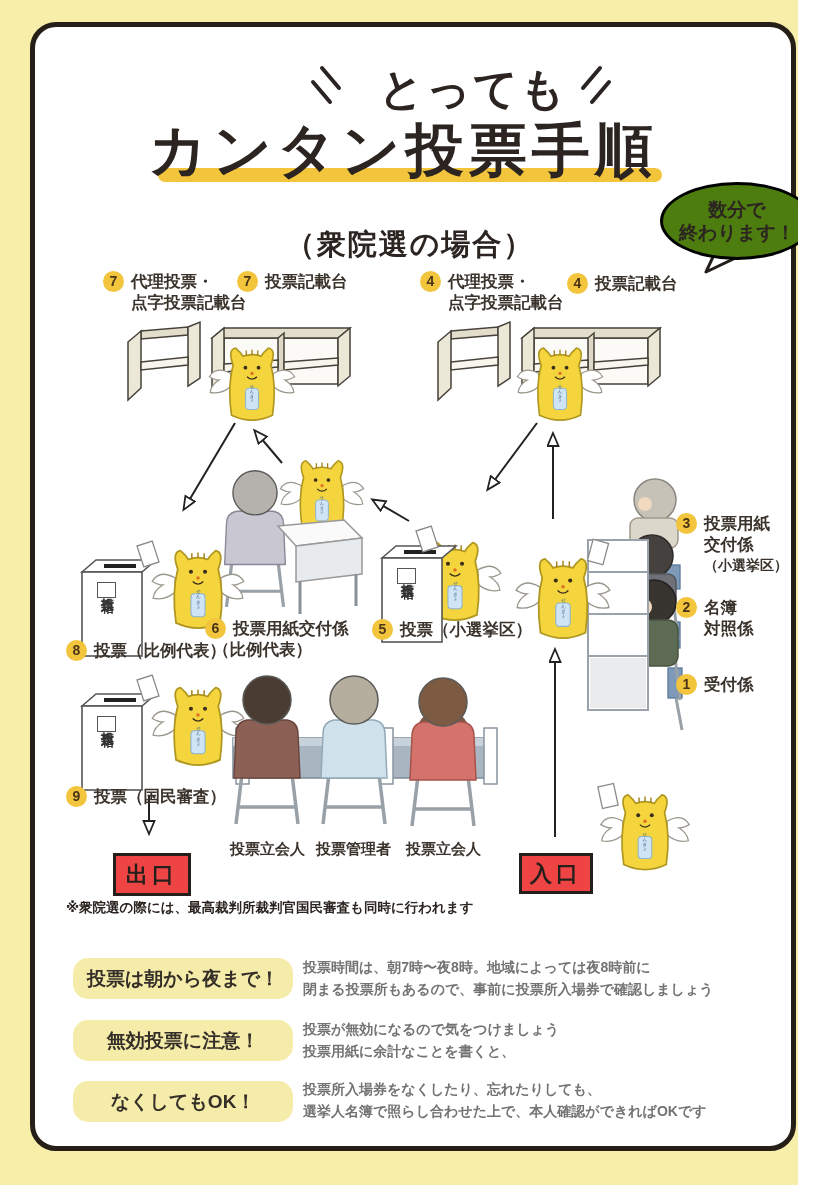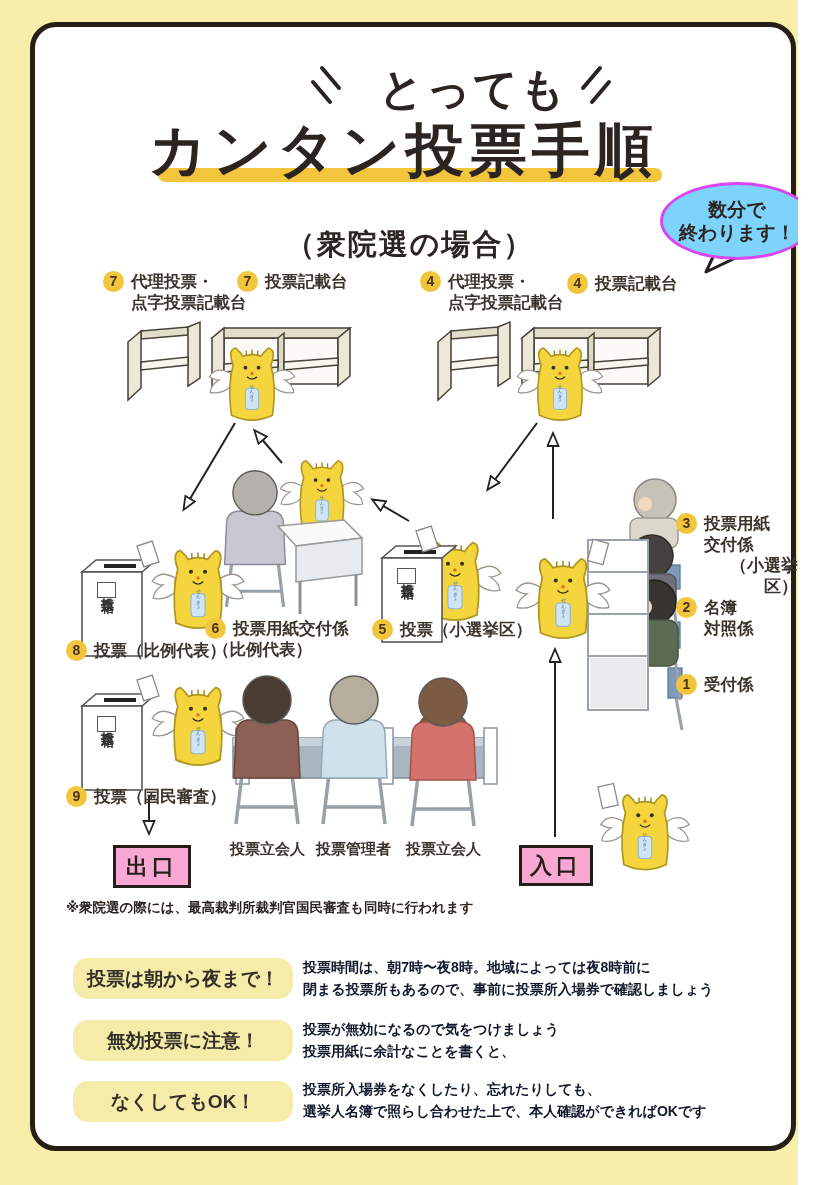--- a/index.html
+++ b/index.html
@@ -7,37 +7,37 @@
   .page{position:relative;width:798px;height:1185px;background:#f7efa9;overflow:hidden;}
   .panel{position:absolute;left:30px;top:22px;width:756px;height:1119px;background:#ffffff;
          border:5px solid #261f18;border-radius:26px;}
   .diagram{position:absolute;left:0;top:0;width:828px;height:1185px;z-index:1;}
   .ovl{position:absolute;z-index:2;}
   .ink{color:#2b2420;}
   .kicker{left:373px;top:60px;width:200px;text-align:center;font-size:44px;font-weight:800;letter-spacing:2px;}
   .title{left:93px;top:112px;width:620px;text-align:center;font-size:58px;font-weight:800;letter-spacing:5px;}
   .underbar{left:158px;top:168px;width:504px;height:14px;background:#f2c53d;border-radius:8px;z-index:1;}
   .subtitle{left:210px;top:188px;width:400px;text-align:center;font-size:29px;font-weight:800;letter-spacing:2px;margin-top:37px;}
-  .bubble{left:660px;top:182px;width:148px;height:72px;background:#7dd3fc;border:3px solid #d946ef;border-radius:50%;
+  .bubble{left:660px;top:182px;width:148px;height:72px;background:#4d7c0f;border:3px solid #000000;border-radius:50%;
           display:flex;flex-direction:column;align-items:center;justify-content:center;font-size:19px;font-weight:800;line-height:23px;}
   .step{display:flex;gap:7px;font-size:16.5px;font-weight:800;color:#3a332c;line-height:21px;}
   .step .num{width:21px;height:21px;background:#f2c53d;border-radius:50%;display:inline-flex;align-items:center;justify-content:center;
              font-size:14px;font-weight:800;color:#4a3516;flex:none;margin-top:0px;}
   .step .txt{display:block;}
   .step .l{display:block;}
-  .step .sm{font-size:17px;text-align:right;}
-  .sign{background:#f9a8d4;border:3px solid #241f1b;display:flex;align-items:center;justify-content:center;
-        font-size:22px;font-weight:800;color:#241f1b;letter-spacing:4px;}
+  .step .sm{font-size:14px;text-align:right;}
+  .sign{background:#ef4444;border:3px solid #241f1b;display:flex;align-items:center;justify-content:center;
+        font-size:22px;font-weight:800;color:#241f1b;letter-spacing:4px;margin-top:8px;}
   .bbl{writing-mode:vertical-rl;text-orientation:upright;font-size:13px;font-weight:700;color:#333;background:#fff;
        border:1.5px solid #555;padding:4px 1px;line-height:1.15;letter-spacing:2px;}
   .obs{font-size:15px;font-weight:800;color:#3a332c;}
   .note{left:66px;top:899px;font-size:13.5px;font-weight:800;color:#2b2420;}
   .tip-box{left:73px;width:220px;height:41px;background:#f6eca9;border-radius:15px;display:flex;align-items:center;justify-content:center;
            font-size:19px;font-weight:800;color:#332e28;}
-  .tip-desc{left:303px;font-size:14px;font-weight:700;color:#0f172a;line-height:22px;}
+  .tip-desc{left:303px;font-size:14px;font-weight:700;color:#737373;line-height:22px;}
   .pageno{left:798px;top:1158px;font-size:13px;color:#b91c1c;}
 </style>
 </head>
 <body>
 
 <div class="page">
   <div class="panel"></div>
 
   <svg class="diagram" viewBox="0 0 828 1185">
     <defs>

